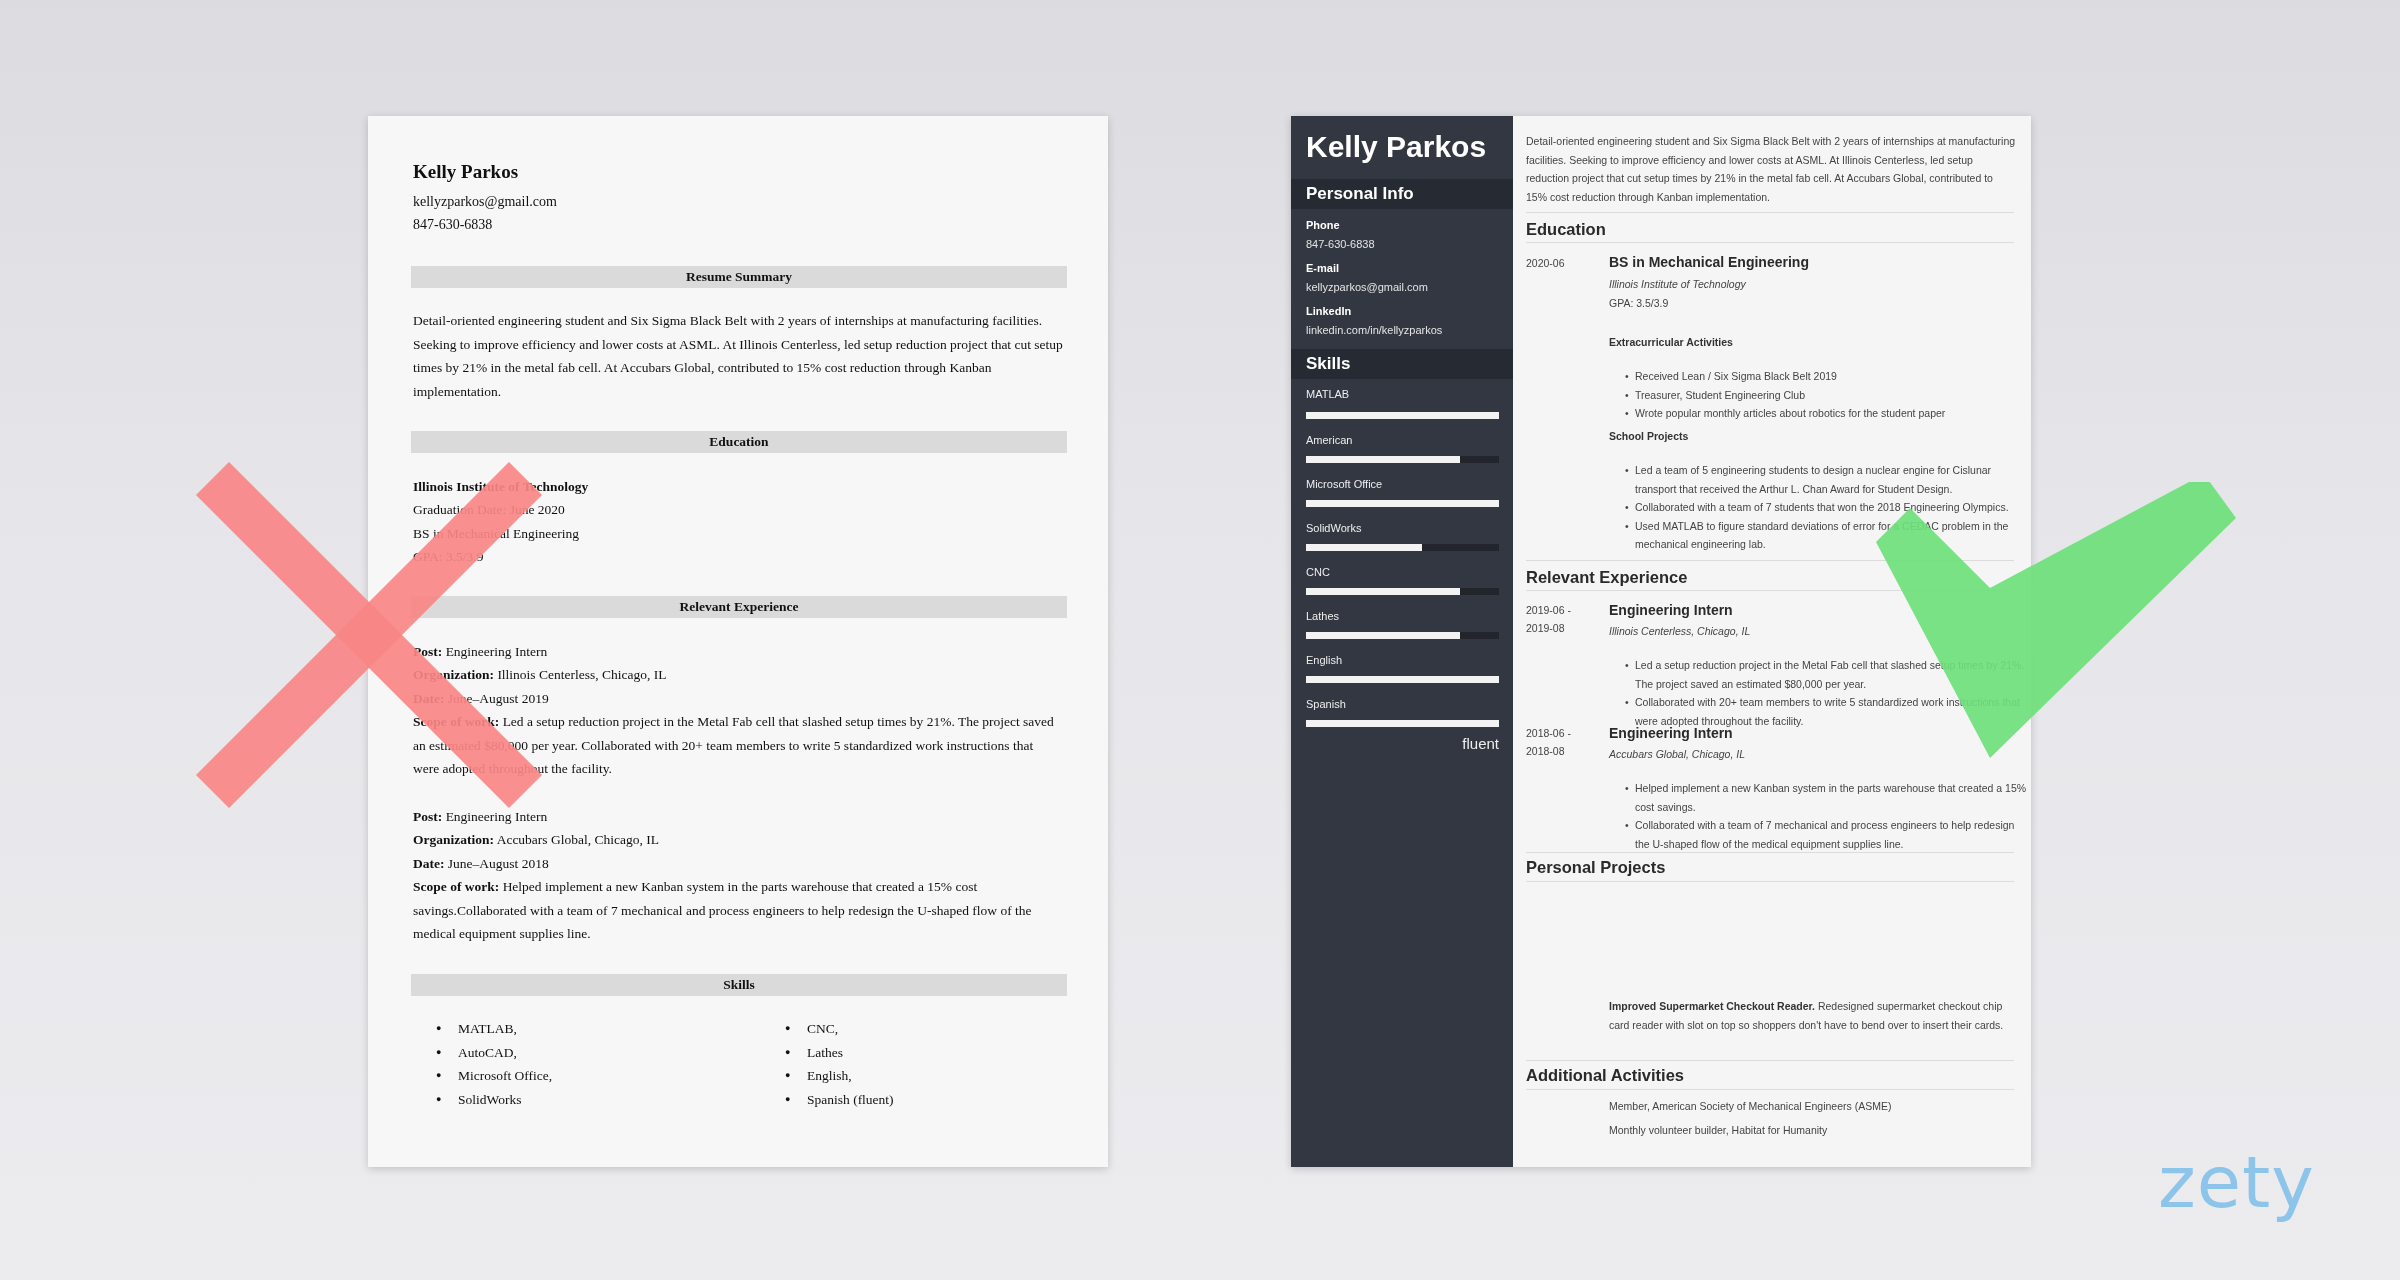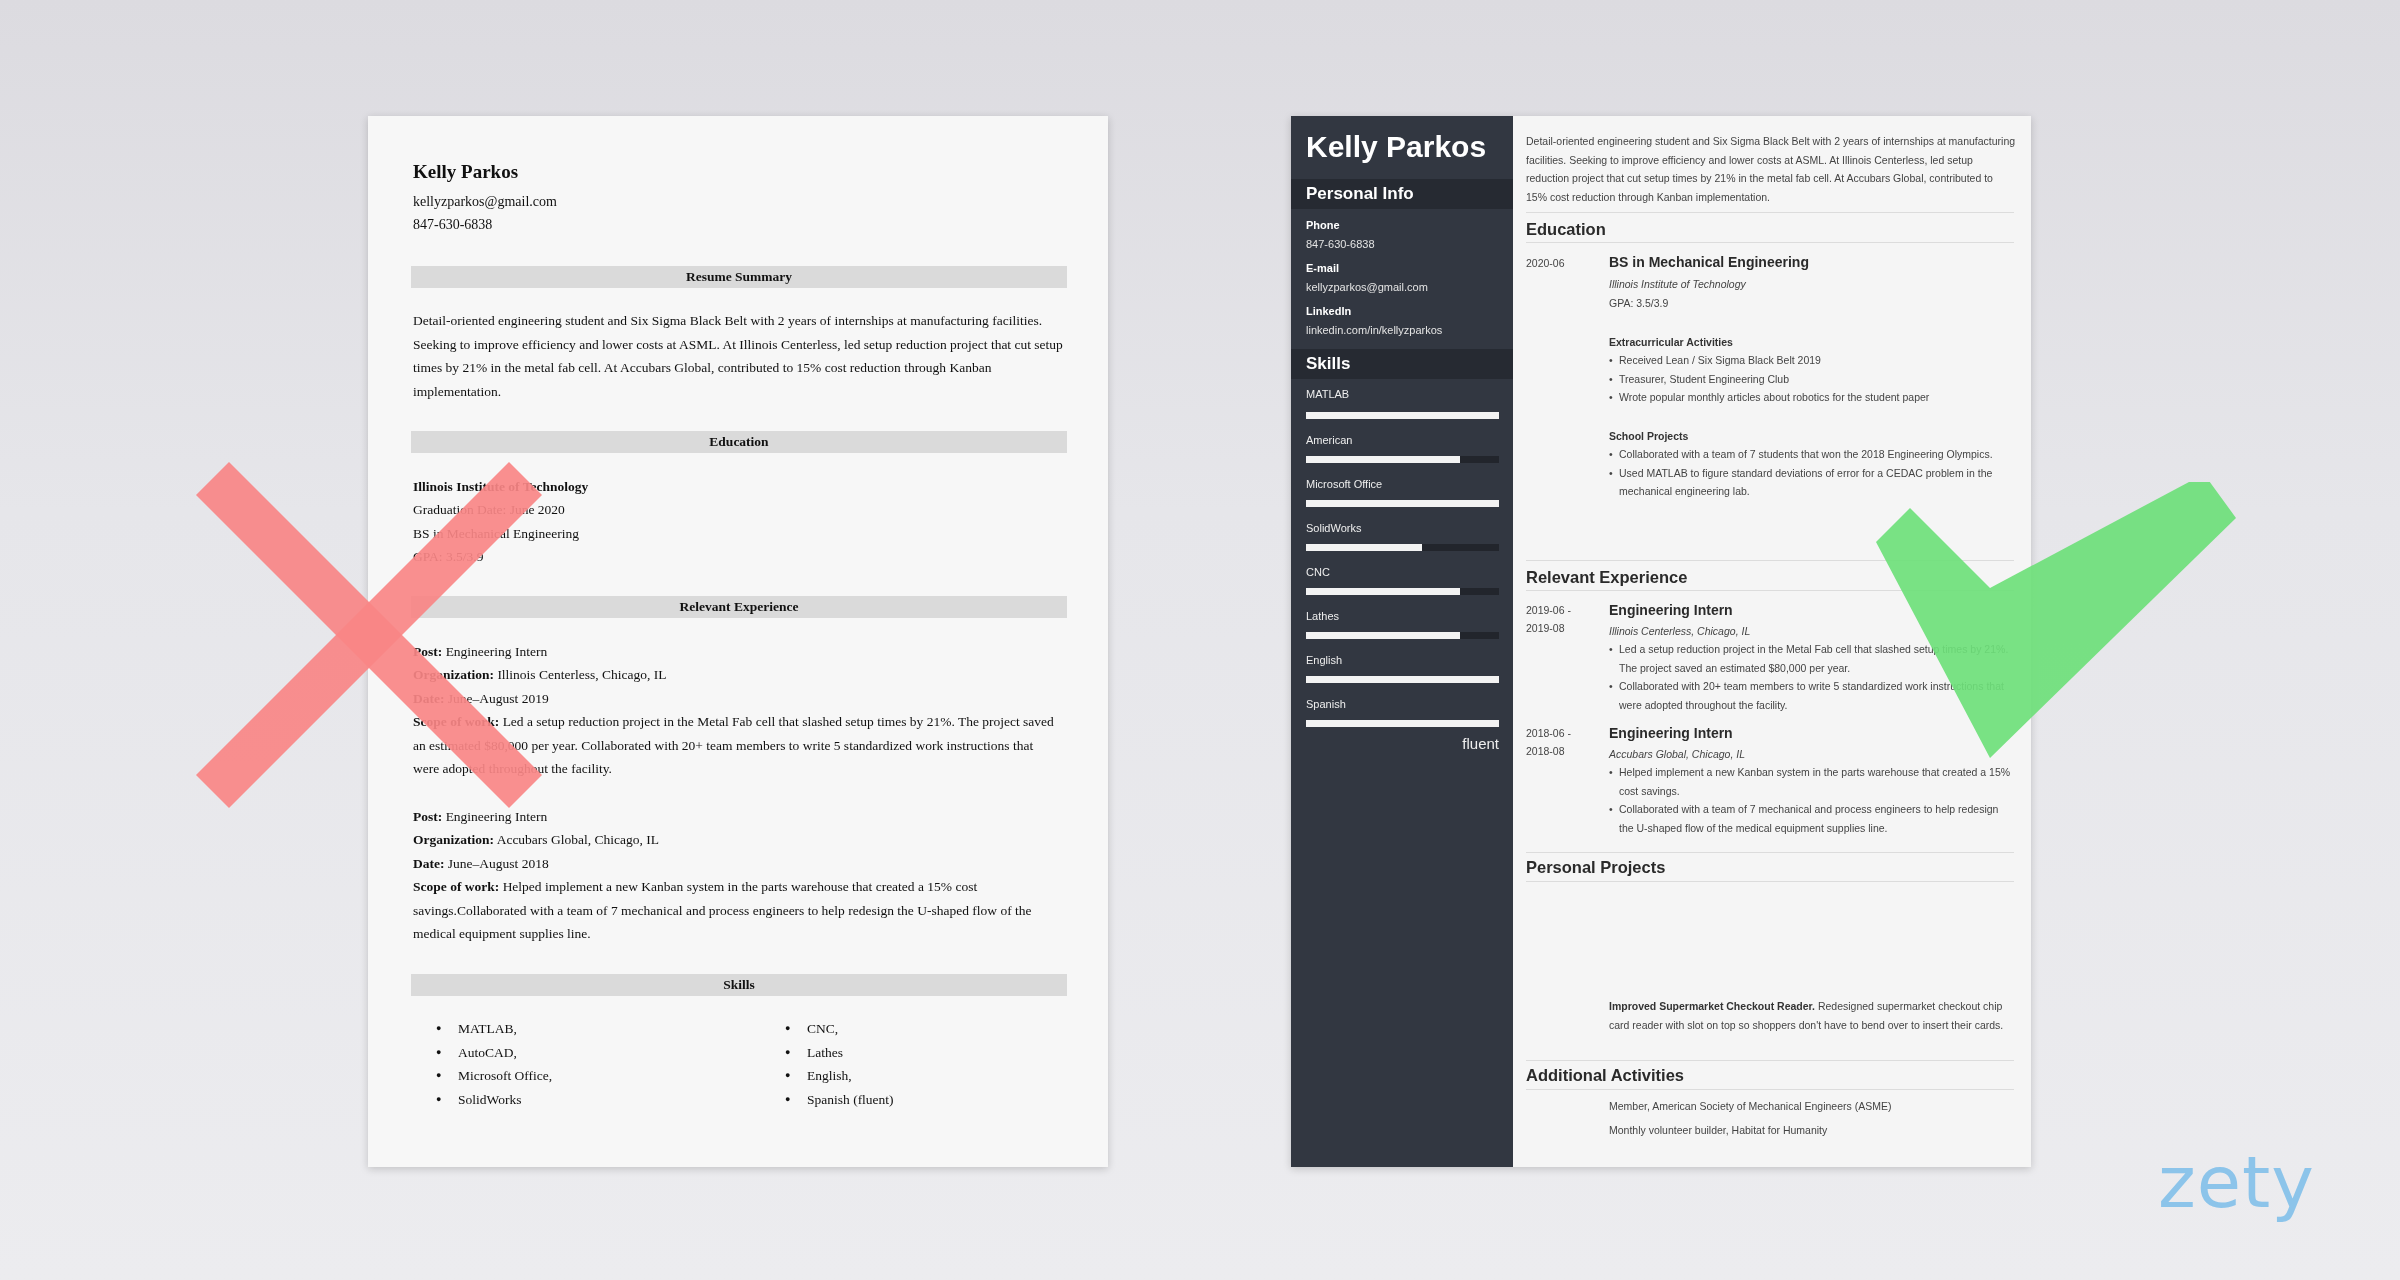--- a/index.html
+++ b/index.html
@@ -51,21 +51,21 @@
 
   .main { position:absolute; left:222px; top:0; width:518px; height:1051px; }
   .mn-summary { position:absolute; left:13px; top:16px; width:490px; font-size:10.5px; line-height:18.6px; color:#444; }
   .mn-h { position:absolute; left:13px; font-size:16.5px; font-weight:bold; color:#2a2a2a; }
   .mn-rule { position:absolute; left:13px; width:488px; height:1px; background:#dcdcdc; }
   .mn-date { position:absolute; left:13px; font-size:10.5px; color:#444; line-height:19px; }
   .mn-title { position:absolute; left:96px; font-size:14px; font-weight:bold; color:#2a2a2a; }
   .mn-italic { position:absolute; left:96px; font-size:10.5px; font-style:italic; color:#444; }
   .mn-text { position:absolute; left:96px; font-size:10.5px; color:#444; }
   .mn-sub { position:absolute; left:96px; font-size:10.5px; font-weight:bold; color:#333; }
-  .mn-bullets { position:absolute; left:96px; width:405px; margin:0; padding:0; list-style:none; font-size:10.5px; line-height:18.6px; color:#444; }
+  .mn-bullets { position:absolute; left:96px; width:405px; margin:16px; padding:0; list-style:none; font-size:10.5px; line-height:18.6px; color:#444; }
   .mn-bullets li { position:relative; padding-left:10px; }
   .mn-bullets li::before { content:"\2022"; position:absolute; left:0; }
   .mn-proj { position:absolute; left:96px; width:405px; font-size:10.5px; line-height:18.6px; color:#444; }
   .mn-proj b { color:#333; }
 
   
   .overlay { position:absolute; pointer-events:none; }
   .zety-logo {
     position:absolute; left:2158px; top:1140px; font-size:72px; color:#8cc4ea;
     font-family:"DejaVu Sans", sans-serif; font-weight:normal; letter-spacing:1px;
@@ -191,20 +191,21 @@
 
     <div class="mn-sub" style="top:220px">Extracurricular Activities</div>
     <ul class="mn-bullets" style="top:235px">
       <li>Received Lean / Six Sigma Black Belt 2019</li>
       <li>Treasurer, Student Engineering Club</li>
       <li>Wrote popular monthly articles about robotics for the student paper</li>
     </ul>
 
     <div class="mn-sub" style="top:314px">School Projects</div>
     <ul class="mn-bullets" style="top:329px">
+      <li>Led a team of 5 engineering students to design a nuclear engine for Cislunar transport that received the Arthur L. Chan Award for Student Design.</li>
       <li>Collaborated with a team of 7 students that won the 2018 Engineering Olympics.</li>
       <li>Used MATLAB to figure standard deviations of error for a CEDAC problem in the mechanical engineering lab.</li>
     </ul>
 
     <div class="mn-rule" style="top:444px"></div>
     <div class="mn-h" style="top:452px">Relevant Experience</div>
     <div class="mn-rule" style="top:474px"></div>
 
     <div>
       <div class="mn-date" style="top:485px">2019-06 -</div>

